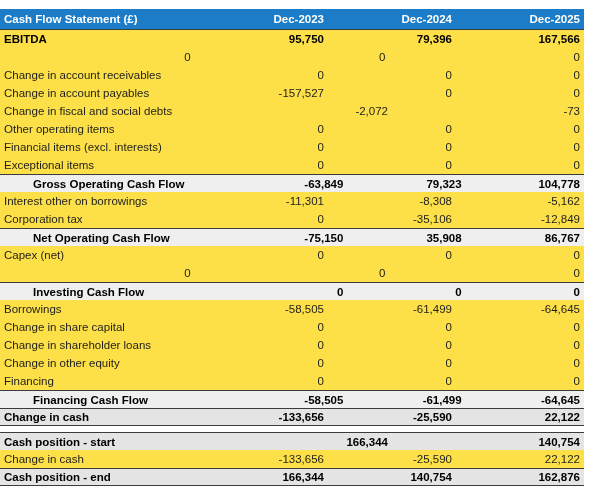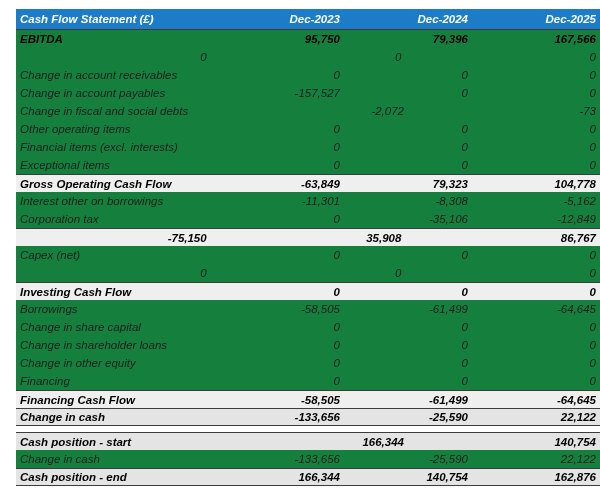--- a/index.html
+++ b/index.html
@@ -4,48 +4,48 @@
 <style>
   * { box-sizing: border-box; margin: 0; padding: 0; }
   html, body {
     width: 600px; height: 501px;
     background: #ffffff;
     font-family: "Liberation Sans", sans-serif;
     overflow: hidden;
   }
   .table {
     position: absolute;
-    left: 16px; top: 9px;
+    left: 0; top: 9px;
     width: 584px;
     font-size: 11.5px;
     color: #1e1e1e;
-    font-style: italic;
   }
   .row {
     display: flex;
     align-items: center;
     height: 18px;
-    background: #15803d;
+    background: #fde047;
   }
   .row.header {
     height: 21px;
     background: var(--header-bg, #1c7cc7);
     color: var(--header-text, #ffffff);
     font-weight: bold;
     border-bottom: 1px solid var(--border-color, #3c3c3c);
     font-size: 11.5px;
   }
   .cell { white-space: nowrap; overflow: hidden; }
   .cell.label { flex: 0 0 200px; padding-left: 4px; }
   .cell.num  { flex: 1; text-align: right; padding-right: 4px; }
   .r-bold { font-weight: bold; color: #000; }
   .r-subtotal {
     font-weight: bold; color: #000;
     background: var(--subtotal-bg, #efefef);
     border-top: 1px solid var(--border-color, #3c3c3c);
+    padding-left: 29px;
   }
   .r-total {
     font-weight: bold; color: #000;
     background: var(--total-bg, #e4e4e4);
     border-top: 1px solid var(--border-color, #3c3c3c);
   }
   .b-bottom { border-bottom: 1px solid var(--border-color, #3c3c3c); }
   .gap { height: 6px; background: #ffffff; }
 </style>
 </head>
@@ -117,20 +117,21 @@
         <div class="cell num">-8,308</div>
         <div class="cell num">-5,162</div>
       </div>
       <div class="row">
         <div class="cell label">Corporation tax</div>
         <div class="cell num">0</div>
         <div class="cell num">-35,106</div>
         <div class="cell num">-12,849</div>
       </div>
       <div class="row r-subtotal">
+        <div class="cell label">Net Operating Cash Flow</div>
         <div class="cell num">-75,150</div>
         <div class="cell num">35,908</div>
         <div class="cell num">86,767</div>
       </div>
       <div class="row">
         <div class="cell label">Capex (net)</div>
         <div class="cell num">0</div>
         <div class="cell num">0</div>
         <div class="cell num">0</div>
       </div>

